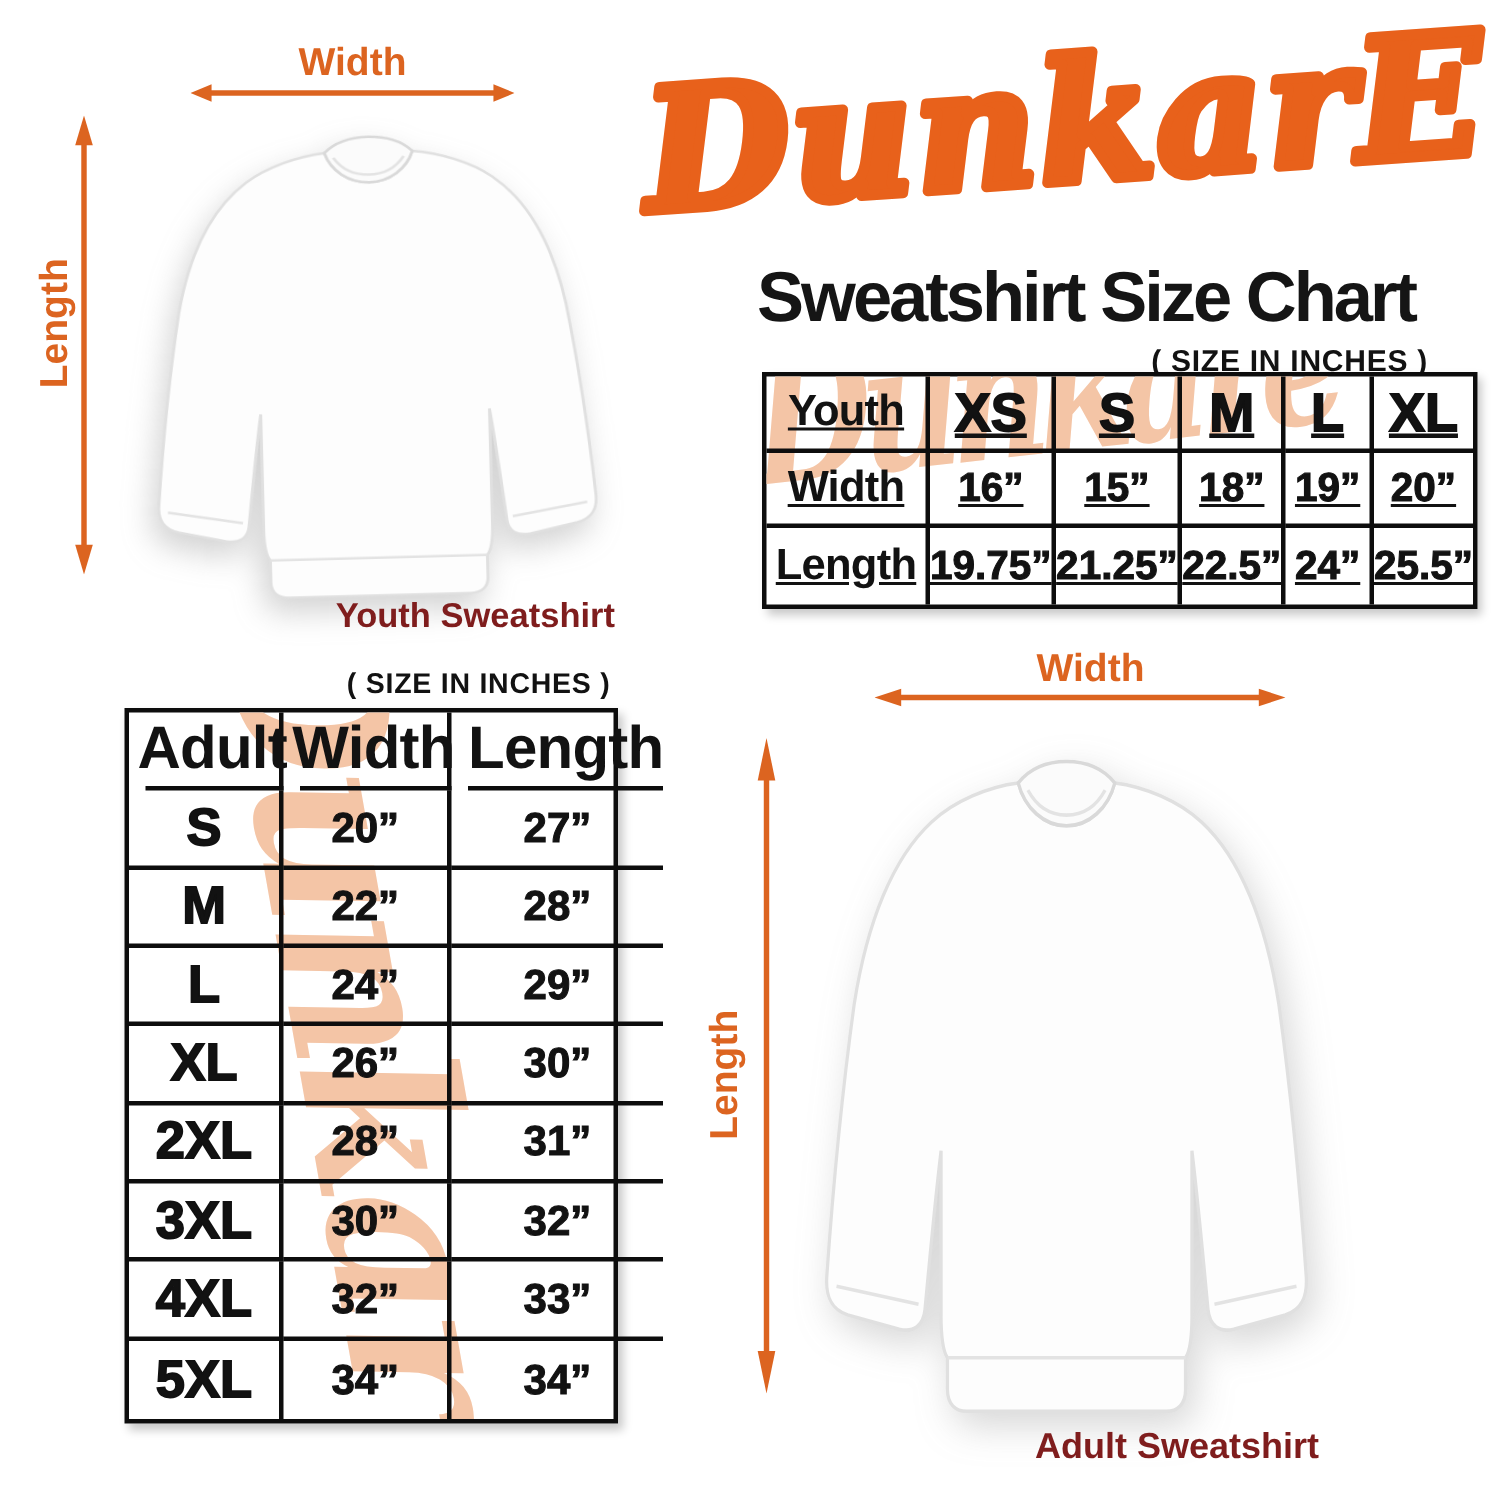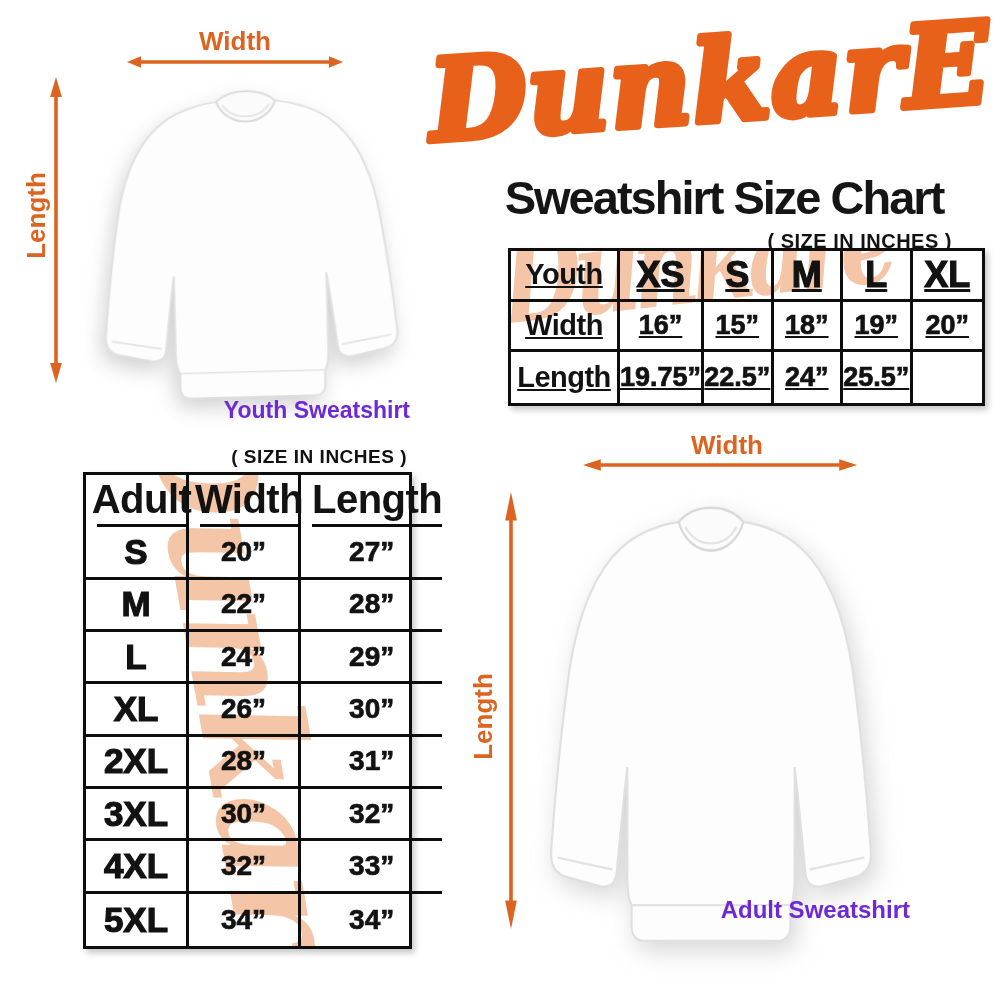--- a/index.html
+++ b/index.html
@@ -7,39 +7,39 @@
   }
   *{box-sizing:border-box; margin:0; padding:0;}
   body{margin:0; background:#fff; font-family:"Liberation Sans","DejaVu Sans",sans-serif;}
   .canvas{position:relative; width:997px; height:1000px; background:#ffffff; overflow:hidden; color:var(--text);}
 
   
   .dim-label{position:absolute; color:var(--arrow); font-weight:bold; font-size:26px; text-align:center;}
   .arrow{position:absolute;}
   .arrow line{stroke:var(--arrow); stroke-width:3.4;}
   .arrow polygon{fill:var(--arrow);}
-  .caption{position:absolute; font-weight:bold; font-size:23px; color:#6d28d9;}
+  .caption{position:absolute; font-weight:bold; font-size:23px; color:#7f1d1d;}
 
   
   .youth-w{left:135px; top:26px; width:200px;}
   .youth-ha{left:127px; top:54px; width:216px; height:16px;}
   .youth-va{left:48px; top:77px; width:16px; height:306px;}
   .youth-len{left:-24px; top:200px; width:120px; transform:rotate(-90deg);}
   .youth-shirt{position:absolute; left:73px; top:66px; width:352px; height:336px;
                filter:drop-shadow(-4px 9px 10px rgba(110,110,110,.30)); transform:rotate(-1.5deg);}
   .youth-cap{left:190px; top:397px; width:220px; text-align:right;}
 
   
   .adult-w{left:627px; top:430px; width:200px;}
   .adult-ha{left:583px; top:457px; width:274px; height:16px;}
   .adult-va{left:503px; top:492px; width:16px; height:437px;}
   .adult-len{left:423px; top:701px; width:120px; transform:rotate(-90deg);}
   .adult-shirt{position:absolute; left:518px; top:472px; width:386px; height:476px;
                filter:drop-shadow(5px 9px 12px rgba(110,110,110,.28));}
-  .adult-cap{left:690px; top:896px; width:220px; text-align:right; font-size:24px;}
+  .adult-cap{left:690px; top:951px; width:220px; text-align:left; font-size:24px;}
 
   
   .shirt .garment{fill:#fdfdfd; stroke:#e0e0e0; stroke-width:2;}
   .shirt .collar{fill:#fbfbfb; stroke:#d9d9d9; stroke-width:2;}
   .shirt .seam{fill:none; stroke:#e3e3e3; stroke-width:2;}
 
   
   .brand{position:absolute; left:430px; top:18px; width:560px; height:222px;}
   .logo{position:absolute; left:0; top:0; width:560px; height:142px; overflow:visible;}
   .logo-text{font-family:"DejaVu Serif","Liberation Serif",serif; font-style:italic; font-weight:bold;
@@ -135,20 +135,21 @@
 
       <div class="c hlabel">Width</div>
       <div class="c num">16”</div>
       <div class="c num">15”</div>
       <div class="c num">18”</div>
       <div class="c num">19”</div>
       <div class="c num">20”</div>
 
       <div class="c hlabel">Length</div>
       <div class="c num">19.75”</div>
+      <div class="c num">21.25”</div>
       <div class="c num">22.5”</div>
       <div class="c num">24”</div>
       <div class="c num">25.5”</div>
     </div>
   </div>
 
   <div class="adult-units">( SIZE IN INCHES )</div>
 
   <div class="tablewrap atw">
     <div class="wm wm-a">

